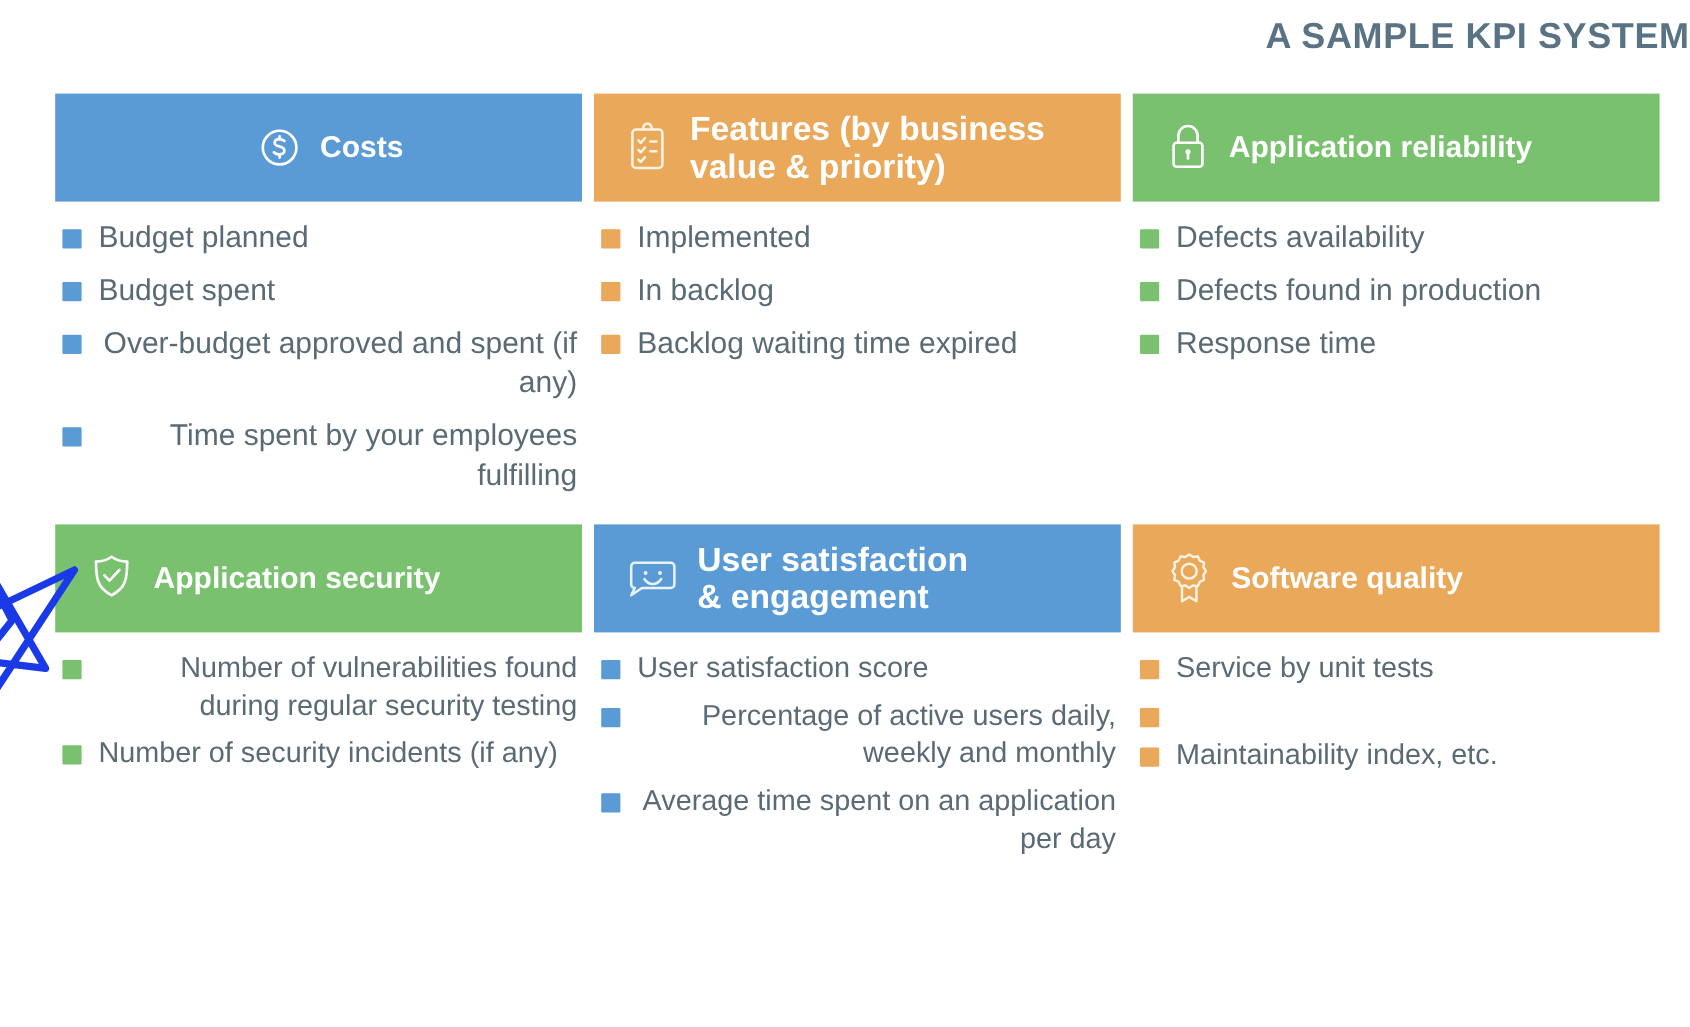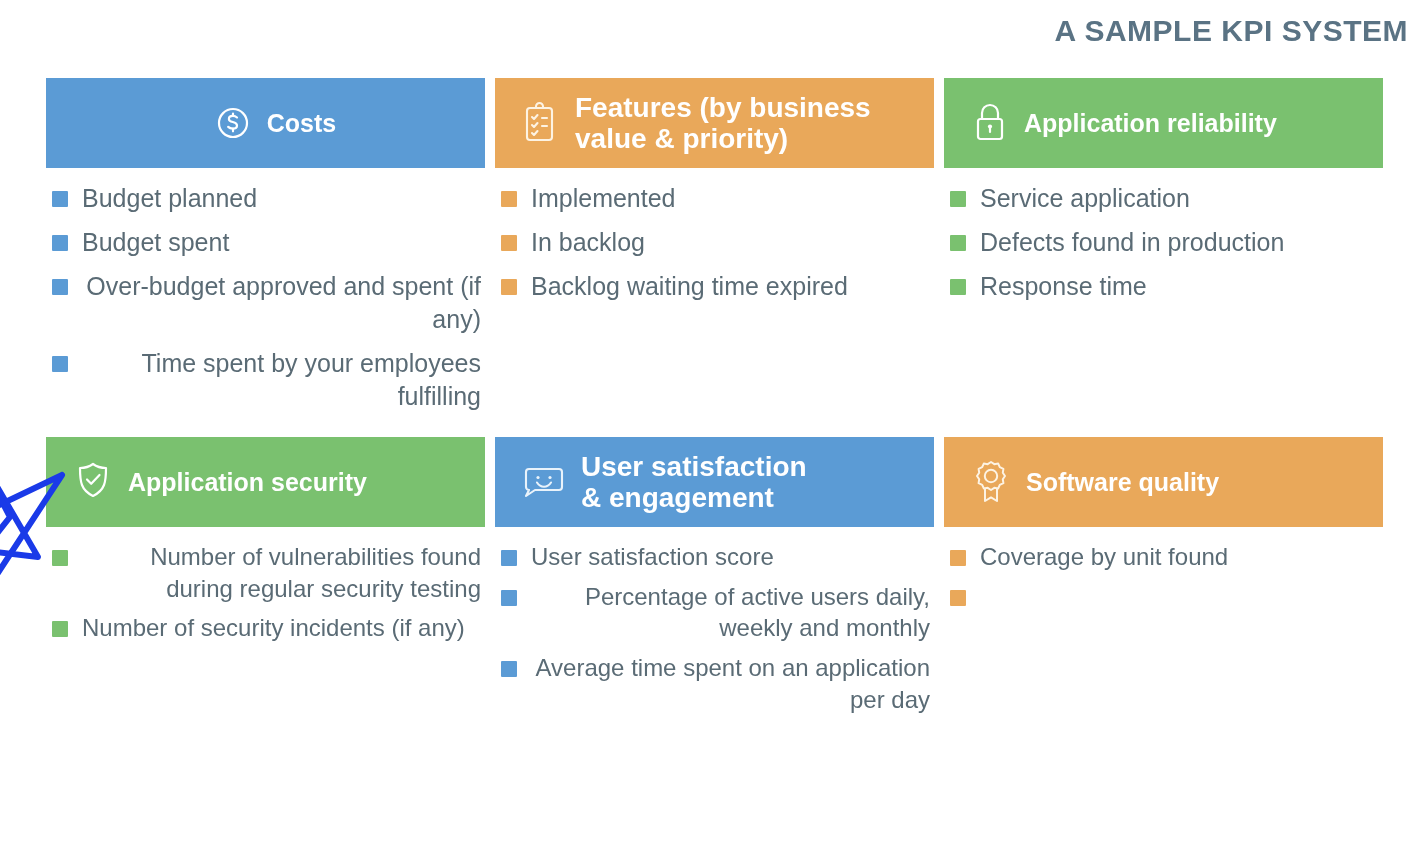--- a/index.html
+++ b/index.html
@@ -207,21 +207,21 @@
             <path d="M12 18v-6a8 8 0 0116 0v6" stroke-linecap="round"></path>
             <circle cx="20" cy="25.5" r="2.1" fill="#ffffff" stroke="none"></circle>
             <path d="M20 27v4" stroke-linecap="round"></path>
           </svg>
         </span>
         <span class="hdr-label">Application reliability</span>
       </div>
       <div class="card-body">
         <div class="bullet">
           <span class="dot green-dot"></span>
-          <span class="btext">Service application</span>
+          <span class="btext">Defects availability</span>
         </div>
         <div class="bullet">
           <span class="dot green-dot"></span>
           <span class="btext">Defects found in production</span>
         </div>
         <div class="bullet">
           <span class="dot green-dot"></span>
           <span class="btext">Response time</span>
         </div>
       </div>
@@ -289,24 +289,28 @@
             <path d="M21 4l3.3 2.2 3.9-.6 1.6 3.6 3.6 1.6-.6 3.9L35 18l-2.2 3.3.6 3.9-3.6 1.6-1.6 3.6-3.9-.6L21 32l-3.3-2.2-3.9.6-1.6-3.6-3.6-1.6.6-3.9L7 18l2.2-3.3-.6-3.9 3.6-1.6 1.6-3.6 3.9.6z" stroke-linejoin="round"></path>
             <circle cx="21" cy="18" r="6.2"></circle>
             <path d="M15 30v13l6-3.6 6 3.6V30" stroke-linejoin="round"></path>
           </svg>
         </span>
         <span class="hdr-label">Software quality</span>
       </div>
       <div class="card-body">
         <div class="bullet">
           <span class="dot orange-dot"></span>
-          <span class="btext">Coverage by unit found</span>
-        </div>
-        <div class="bullet">
-          <span class="dot orange-dot"></span>
+          <span class="btext">Service by unit tests</span>
+        </div>
+        <div class="bullet">
+          <span class="dot orange-dot"></span>
+        </div>
+        <div class="bullet">
+          <span class="dot orange-dot"></span>
+          <span class="btext">Maintainability index, etc.</span>
         </div>
       </div>
     </div>
 
   </div>
 </div>
 
 <svg id="star-annotation" viewBox="0 0 260 195" fill="none" stroke="#1a3ae8" stroke-width="6" stroke-linecap="round" stroke-linejoin="round">
   <path d="M152 50 L10 118 L128 132 L60 15 L80 160 L152 50"></path>
   <path d="M10 118 L2 80"></path>

